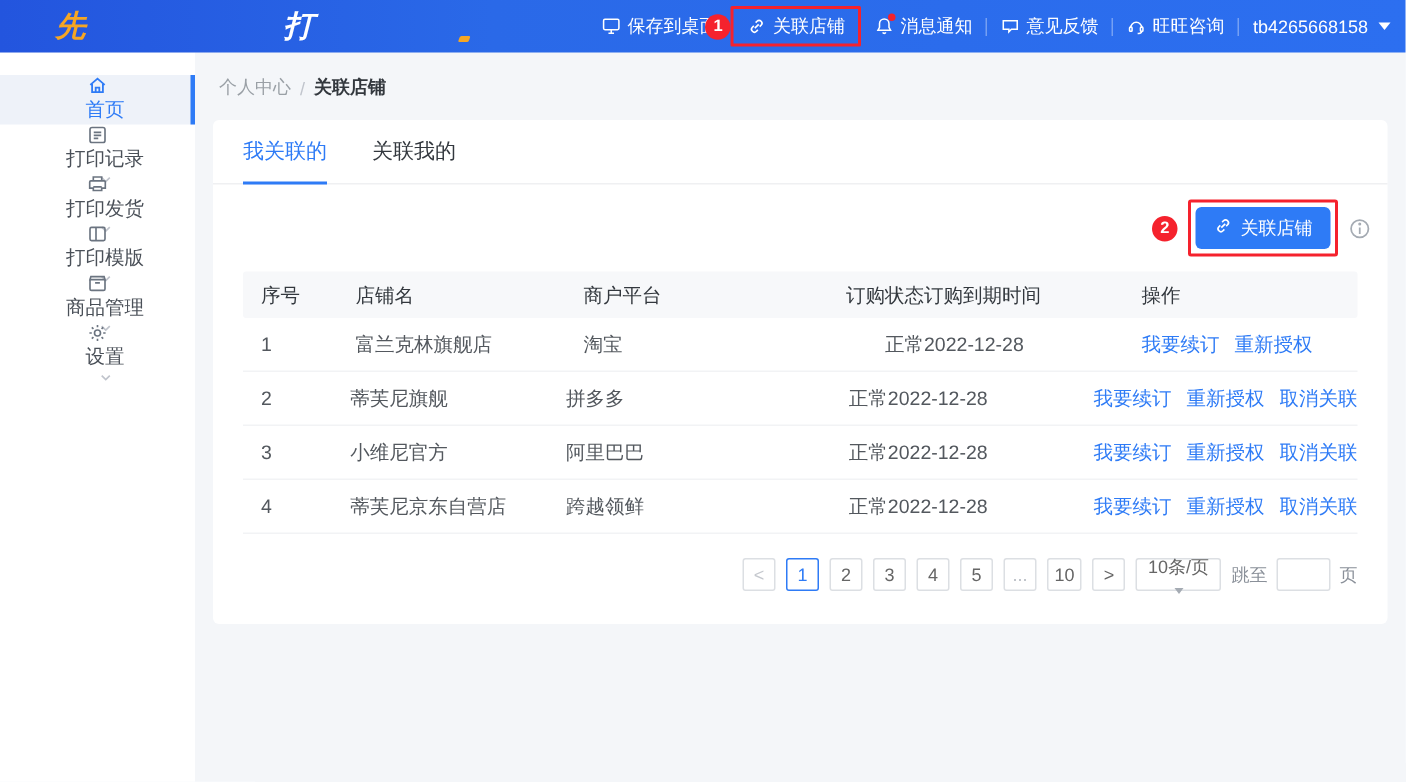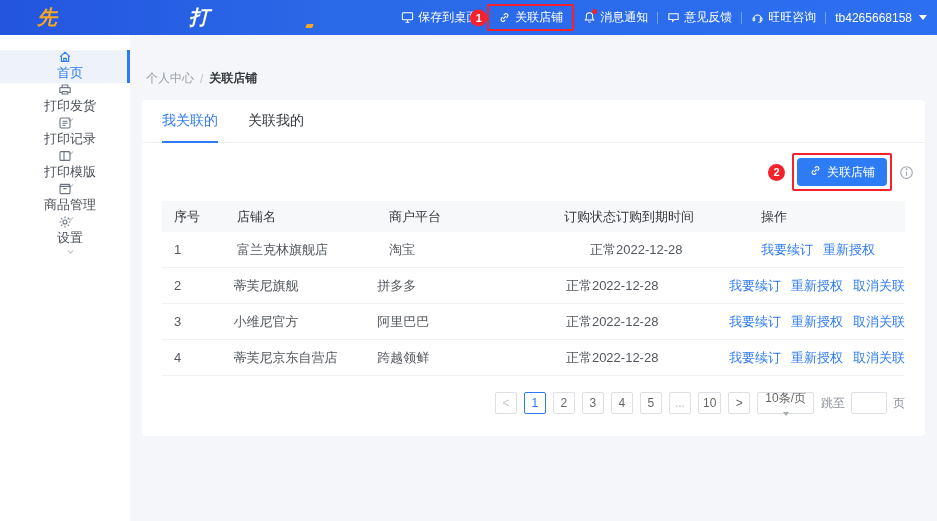--- a/index.html
+++ b/index.html
@@ -41,21 +41,21 @@
     font-size:13px; color:#4A5058; cursor:pointer; position:relative;flex-direction:column;
   }
   .side-item .s-icon { width:14px; height:14px; margin-right:10px; color:#6B7480; display:flex; align-items:center; justify-content:center; }
   .side-item .s-label { flex:1; }
   .side-item .chev { color:#C0C4CC; display:flex; }
   .side-item.active { background:#EEF2F9; color:#2E7BF6; }
   .side-item.active .s-icon { color:#2E7BF6; }
   .side-item.active::after { content:""; position:absolute; right:0; top:0; width:3px; height:100%; background:#2E7BF6; }
   
   .main { position:absolute; left:130px; top:35px; width:807px; height:486px; background:#F4F6F9; }
-  .breadcrumb { padding:15px 0 0 16px; font-size:12px; display:flex; gap:6px; align-items:center;margin-top:20px; }
+  .breadcrumb { padding:15px 0 0 16px; font-size:12px; display:flex; gap:6px; align-items:center; }
   .breadcrumb .bc-parent { color:#9AA0A6; }
   .breadcrumb .bc-sep { color:#C0C4CC; }
   .breadcrumb .bc-current { color:#33383E; font-weight:bold; }
   .card { margin:13px 12px 0 12px; background:#fff; border-radius:4px; padding-bottom:22px; }
   
   .tabs { display:flex; gap:30px; padding:12px 20px 0 20px; border-bottom:1px solid #EFF0F2; }
   .tab { font-size:14px; color:#33383E; padding-bottom:11px; cursor:pointer; border-bottom:2px solid transparent; margin-bottom:-1px; }
   .tab.active { color:#2E7BF6; font-weight:normal; border-bottom-color:#2E7BF6; }
   
   .toolbar { display:flex; justify-content:flex-end; align-items:center; gap:7px; padding:10px 11px 6px 20px; }
@@ -161,38 +161,38 @@
     <span class="s-icon">
       <svg width="14" height="14" viewBox="0 0 14 14" fill="none" stroke="currentColor" stroke-width="1.2">
           <path d="M2.2 6.6L7 2.4l4.8 4.2M3.4 6v5.4h7.2V6M5.8 11.4V8.4h2.4v3"></path>
         </svg>
     </span>
     <span class="s-label">首页</span>
   </div>
   <div class="side-item">
     <span class="s-icon">
       <svg width="14" height="14" viewBox="0 0 14 14" fill="none" stroke="currentColor" stroke-width="1.1">
-          <path d="M4.2 4.6V2h5.6v2.6M2.6 4.6h8.8c.5 0 .8.3.8.8v4H9.8V11H4.2V9.4H1.8v-4c0-.5.3-.8.8-.8zM4.2 8.6h5.6"></path>
-        </svg>
-    </span>
-    <span class="s-label">打印发货</span>
-    <span class="chev">
-      <svg width="9" height="9" viewBox="0 0 10 10" fill="none" stroke="currentColor" stroke-width="1.2">
-          <path d="M2 3.8l3 3 3-3"></path>
-        </svg>
-    </span>
-  </div>
-  <div class="side-item">
-    <span class="s-icon">
-      <svg width="14" height="14" viewBox="0 0 14 14" fill="none" stroke="currentColor" stroke-width="1.1">
           <rect x="2" y="2" width="10" height="10" rx="1.4"></rect>
           <path d="M4.5 5.2h5M4.5 7.2h5M4.5 9.2h3"></path>
         </svg>
     </span>
     <span class="s-label">打印记录</span>
+    <span class="chev">
+      <svg width="9" height="9" viewBox="0 0 10 10" fill="none" stroke="currentColor" stroke-width="1.2">
+          <path d="M2 3.8l3 3 3-3"></path>
+        </svg>
+    </span>
+  </div>
+  <div class="side-item">
+    <span class="s-icon">
+      <svg width="14" height="14" viewBox="0 0 14 14" fill="none" stroke="currentColor" stroke-width="1.1">
+          <path d="M4.2 4.6V2h5.6v2.6M2.6 4.6h8.8c.5 0 .8.3.8.8v4H9.8V11H4.2V9.4H1.8v-4c0-.5.3-.8.8-.8zM4.2 8.6h5.6"></path>
+        </svg>
+    </span>
+    <span class="s-label">打印发货</span>
     <span class="chev">
       <svg width="9" height="9" viewBox="0 0 10 10" fill="none" stroke="currentColor" stroke-width="1.2">
           <path d="M2 3.8l3 3 3-3"></path>
         </svg>
     </span>
   </div>
   <div class="side-item">
     <span class="s-icon">
       <svg width="14" height="14" viewBox="0 0 14 14" fill="none" stroke="currentColor" stroke-width="1.1">
           <rect x="2" y="2.6" width="10" height="8.8" rx="1"></rect>

